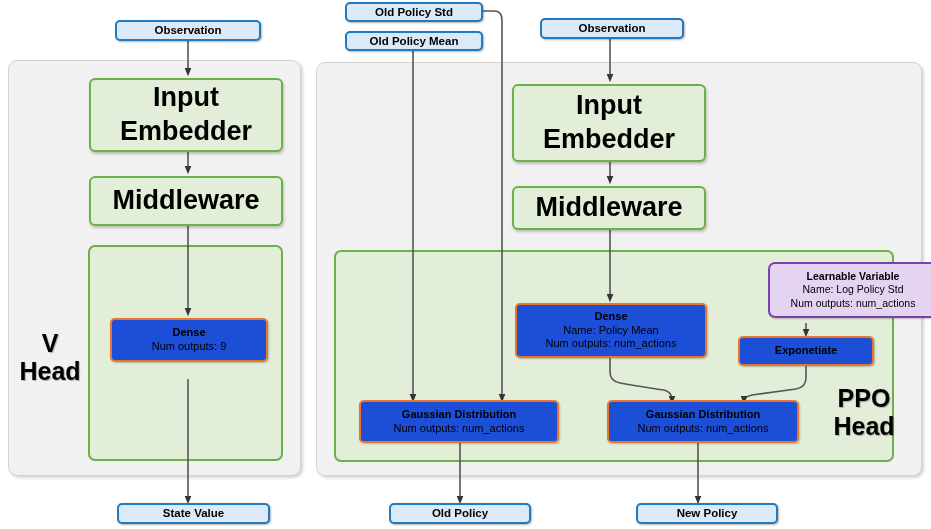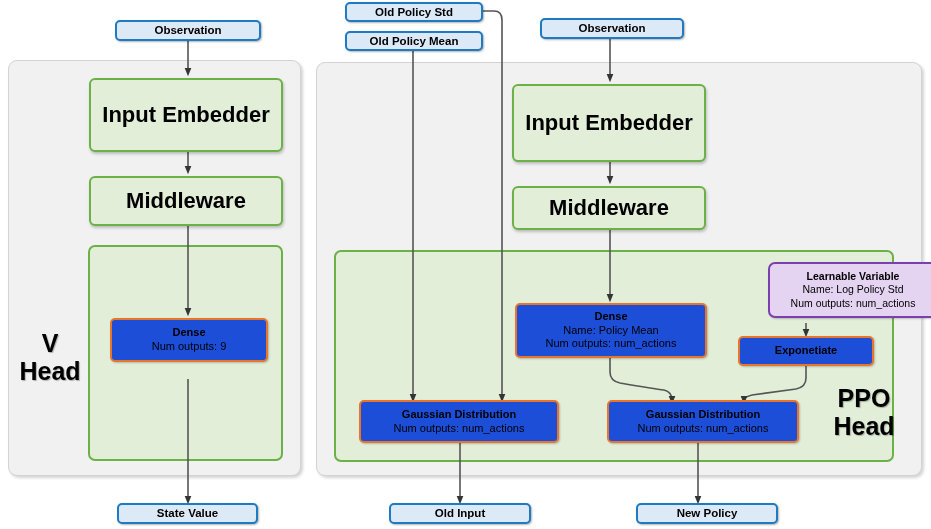--- a/index.html
+++ b/index.html
@@ -48,21 +48,21 @@
     border-radius: 9px;
     box-shadow: 2px 2px 3px rgba(0,0,0,0.17);
   }
 
   
   .green-big {
     background: #e2eed8;
     border: 2px solid #6cb048;
     border-radius: 6px;
     color: #000000;
-    font-size: 22px;
+    font-size: 27px;
     font-weight: bold;
     box-shadow: 1px 2px 3px rgba(0,0,0,0.22);
   }
 
   
   .green-region {
     position: absolute;
     box-sizing: border-box;
     background: #e2eed8;
     border: 2px solid #6cb048;
@@ -223,25 +223,25 @@
   <div class="node orange" style="left:359px; top:400px; width:200px; height:43px;">
     <span class="t1">Gaussian Distribution</span>
     <span class="t2">Num outputs: num_actions</span>
   </div>
 
   <div class="node orange" style="left:607px; top:400px; width:192px; height:43px;">
     <span class="t1">Gaussian Distribution</span>
     <span class="t2">Num outputs: num_actions</span>
   </div>
 
-  <div class="node io" style="left:117px; top:503px; width:141px; height:21px;">
+  <div class="node io" style="left:117px; top:503px; width:153px; height:21px;">
     <span>State Value</span>
   </div>
 
   <div class="node io" style="left:389px; top:503px; width:142px; height:21px;">
-    <span>Old Input</span>
+    <span>Old Policy</span>
   </div>
 
   <div class="node io" style="left:636px; top:503px; width:142px; height:21px;">
     <span>New Policy</span>
   </div>
 
 </div>
 
 </body></html>

